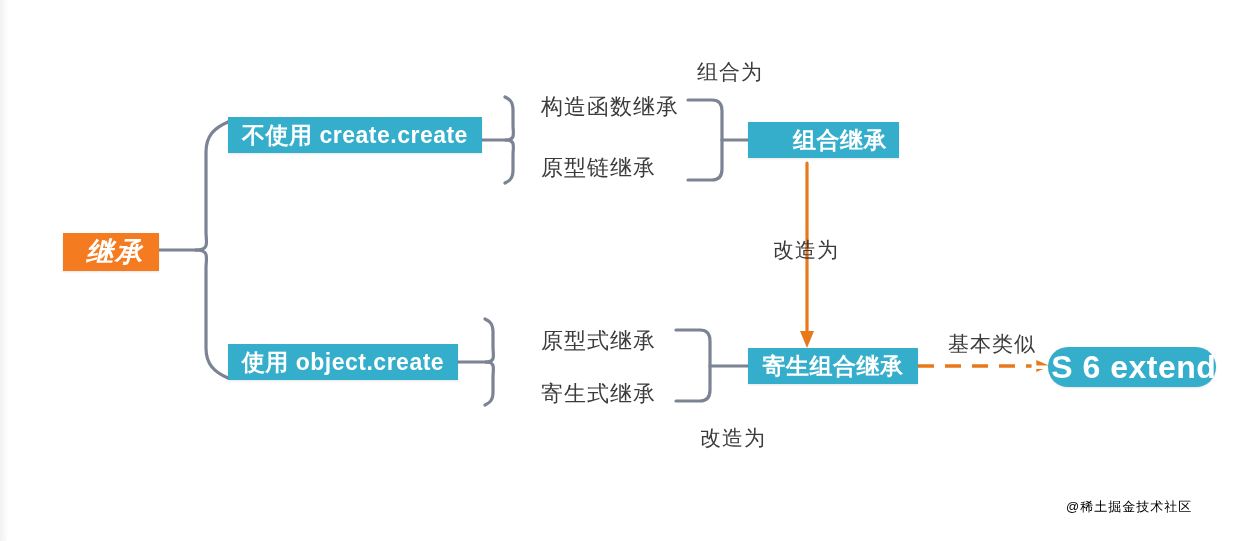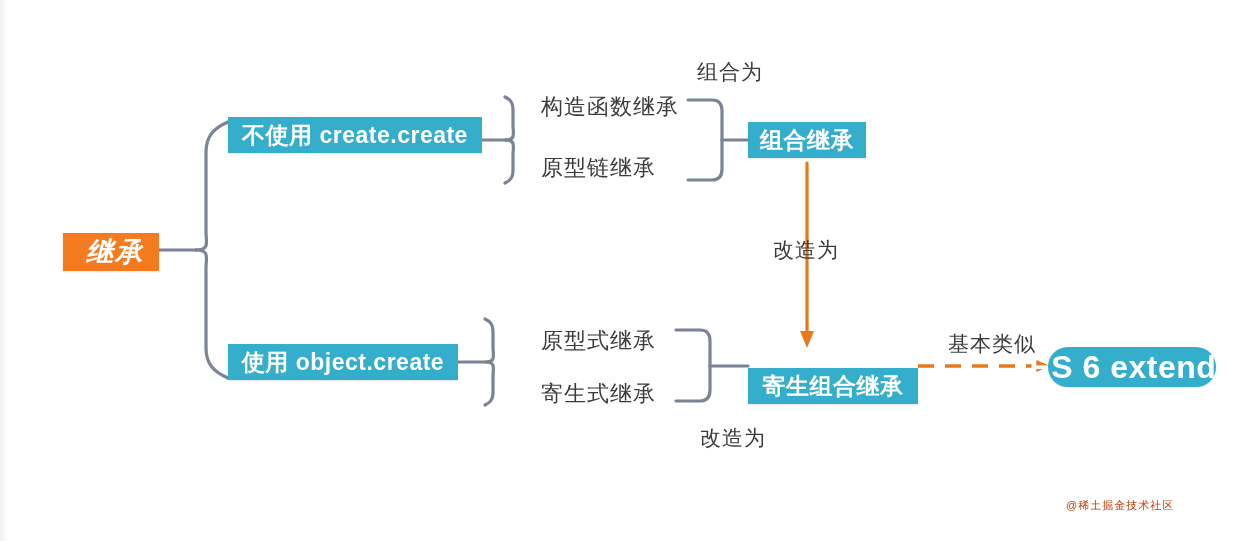--- a/index.html
+++ b/index.html
@@ -68,22 +68,22 @@
   }
   .edge-label {
     position: absolute;
     color: #3b3b3b;
     font-size: 21px;
     white-space: nowrap;
     letter-spacing: 1px;
   }
   .watermark {
     position: absolute;
-    color: #c2410c;
-    font-size: 11px;
+    color: #000000;
+    font-size: 13px;
     white-space: nowrap;
     letter-spacing: 1px;
   }
 </style>
 </head>
 <body>
 
 <div id="canvas">
 
   <div class="edge-strip"></div>
@@ -128,25 +128,25 @@
   </div>
 
   <div class="node node-teal" style="left:228px; top:117px; width:254px; height:36px;">
     <span>不使用 create.create</span>
   </div>
 
   <div class="node node-teal" style="left:228px; top:344px; width:230px; height:36px;">
     <span>使用 object.create</span>
   </div>
 
-  <div class="node node-teal" style="left:748px; top:122px; width:118px; height:36px;">
+  <div class="node node-teal" style="left:748px; top:122px; width:118px; height:36px;padding-left:33px;">
     <span>组合继承</span>
   </div>
 
-  <div class="node node-teal" style="left:748px; top:368px; width:170px; height:36px;">
+  <div class="node node-teal" style="left:748px; top:348px; width:170px; height:36px;">
     <span>寄生组合继承</span>
   </div>
 
   <div class="node node-pill" style="left:1048px; top:347px; width:168px; height:40px;">
     <span>ES 6 extends</span>
   </div>
 
   <div class="leaf-label" style="left:541px; top:92px;">
     <span>构造函数继承</span>
   </div>

